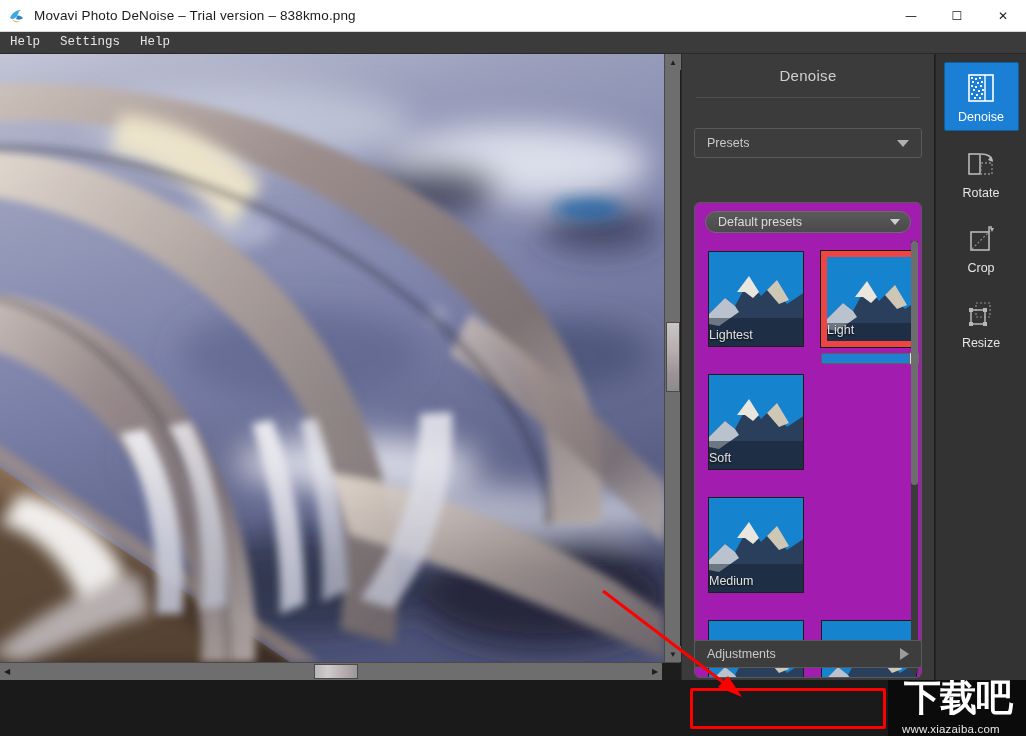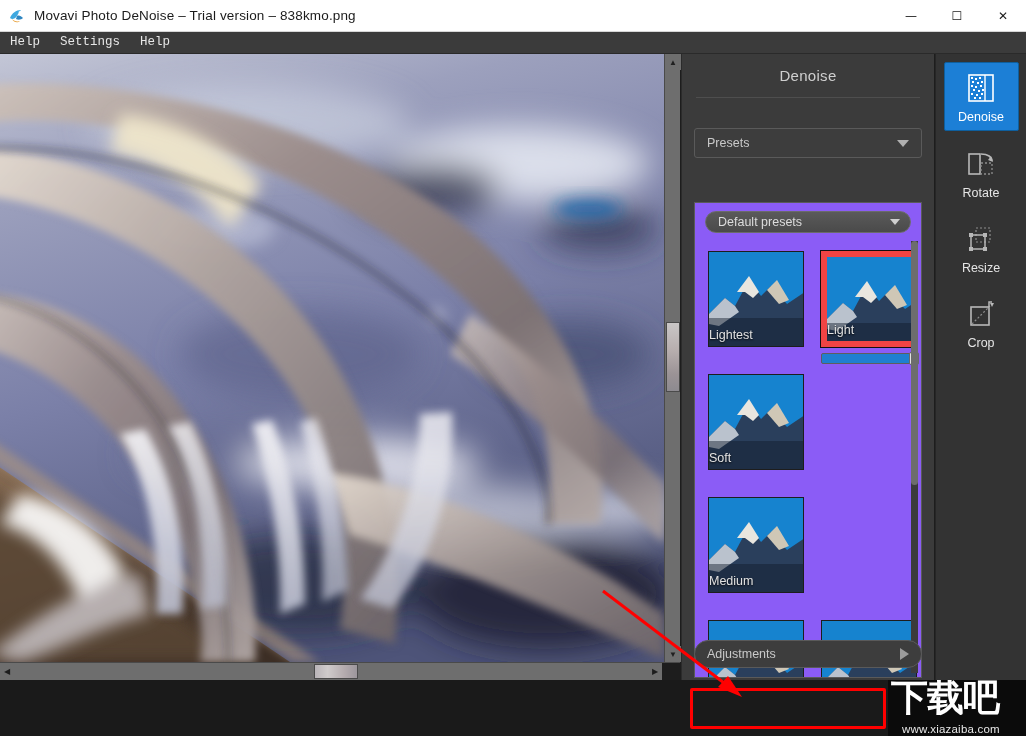--- a/index.html
+++ b/index.html
@@ -112,21 +112,21 @@
     display: flex; align-items: center; padding: 0 12px; cursor: default;
   }
   .presets-btn span.lbl { color: #c9c9c9; font-size: 12.5px; flex: 1; }
   .caret-dn {
     width: 0; height: 0; border-left: 6px solid transparent; border-right: 6px solid transparent;
     border-top: 7px solid #b0b0b0;
   }
 
   .preset-box {
     position: absolute; left: 12px; top: 148px; width: 228px; height: 476px;
-    background: #8b5cf6; border: 1px solid #5a5a5a; border-radius: 0;
+    background: #a21caf; border: 1px solid #5a5a5a; border-radius: 6px;
     overflow: hidden;
   }
   .combo {
     margin: 8px 10px 0 10px; height: 22px;
     background: linear-gradient(180deg,#5a5a5a 0%, #4a4a4a 100%);
     border: 1px solid #6b6b6b; border-radius: 11px;
     display: flex; align-items: center; padding: 0 10px 0 12px; cursor: default;
   }
   .combo .lbl { color: #dcdcdc; font-size: 12.5px; flex: 1; }
   .combo .caret {
@@ -168,21 +168,21 @@
     position: absolute; right: 3px; top: 38px; width: 7px; bottom: 4px;
     background: #3b3b3b;
   }
   .pbar-scroll .thumb2 {
     position: absolute; left: 0; top: 0px; width: 7px; height: 244px;
     background: #6d6d6d; border-radius: 4px;
   }
 
   .adjust-bar {
     position: absolute; left: 12px; bottom: 12px; width: 228px; height: 28px;
-    background: #3d3d3d; border: 1px solid #5a5a5a; border-radius: 14px;
+    background: #3d3d3d; border: 1px solid #5a5a5a; border-radius: 3px;
     display: flex; align-items: center; padding: 0 12px; cursor: default;
   }
   .adjust-bar .lbl { color: #c9c9c9; font-size: 12.5px; flex: 1; }
   .caret-rt {
     width: 0; height: 0; border-top: 6px solid transparent; border-bottom: 6px solid transparent;
     border-left: 9px solid #9b9b9b;
   }
 
   
   .tool-rail {
@@ -209,21 +209,21 @@
   
   .red-box {
     position: absolute; left: 690px; top: 688px; width: 196px; height: 41px;
     border: 3px solid #ff0000; border-radius: 2px; pointer-events: none;
   }
   .red-arrow { position: absolute; left: 590px; top: 580px; pointer-events: none; }
 
   
   .watermark {
     position: absolute; left: 888px; top: 680px; width: 138px; height: 56px;
-    background: #0b0b0b; overflow: hidden;
+    background: #0b0b0b; overflow: hidden; text-align: center;
   }
   .wm-cn {
     position: absolute; left: 3px; top: -4px; width: 134px;
     font-family: "DejaVu Sans", sans-serif; font-size: 37px; font-weight: bold;
     color: #ffffff; letter-spacing: -1px; line-height: 44px; white-space: nowrap;
   }
   .wm-url {
     position: absolute; left: 14px; bottom: 1px;
     font-size: 11.5px; color: #e8e8e8; letter-spacing: .2px;
   }
@@ -540,44 +540,44 @@
           <path d="M17 5 C24 5, 28 8, 28 12" fill="none" stroke="#b8b8b8" stroke-width="1.6"></path>
           <path d="M24 11 L29 13 L27 7 Z" fill="#b8b8b8"></path>
         </svg>
       </span>
       <span class="tname">Rotate</span>
     </div>
 
     <div class="tool">
       <span>
         <svg width="34" height="32" viewBox="0 0 34 32">
+          <rect x="7" y="8" width="18" height="18" fill="none" stroke="#b8b8b8" stroke-width="1.6"></rect>
+          <line x1="8" y1="25" x2="26" y2="7" stroke="#8e8e8e" stroke-width="1.2" stroke-dasharray="2 2"></line>
+          <path d="M25 8 L25 3 L28 3" fill="none" stroke="#b8b8b8" stroke-width="1.5"></path>
+          <path d="M26 4 L30 4 L28 8 Z" fill="#b8b8b8"></path>
+        </svg>
+      </span>
+      <span class="tname">Crop</span>
+    </div>
+
+    <div class="tool">
+      <span>
+        <svg width="34" height="32" viewBox="0 0 34 32">
           <rect x="12" y="4" width="14" height="14" fill="none" stroke="#8e8e8e" stroke-width="1.2" stroke-dasharray="2 2"></rect>
           <rect x="7" y="11" width="14" height="14" fill="none" stroke="#b8b8b8" stroke-width="1.5"></rect>
           <g fill="#b8b8b8">
             <rect x="5" y="9" width="4" height="4"></rect>
               <rect x="19" y="9" width="4" height="4"></rect>
             <rect x="5" y="23" width="4" height="4"></rect>
               <rect x="19" y="23" width="4" height="4"></rect>
           </g>
         </svg>
       </span>
       <span class="tname">Resize</span>
     </div>
-
-    <div class="tool">
-      <span>
-        <svg width="34" height="32" viewBox="0 0 34 32">
-          <rect x="7" y="8" width="18" height="18" fill="none" stroke="#b8b8b8" stroke-width="1.6"></rect>
-          <line x1="8" y1="25" x2="26" y2="7" stroke="#8e8e8e" stroke-width="1.2" stroke-dasharray="2 2"></line>
-          <path d="M25 8 L25 3 L28 3" fill="none" stroke="#b8b8b8" stroke-width="1.5"></path>
-          <path d="M26 4 L30 4 L28 8 Z" fill="#b8b8b8"></path>
-        </svg>
-      </span>
-      <span class="tname">Crop</span>
-    </div>
   </div>
 
   <div class="bottombar">
 
     
     
 
     
     
 

